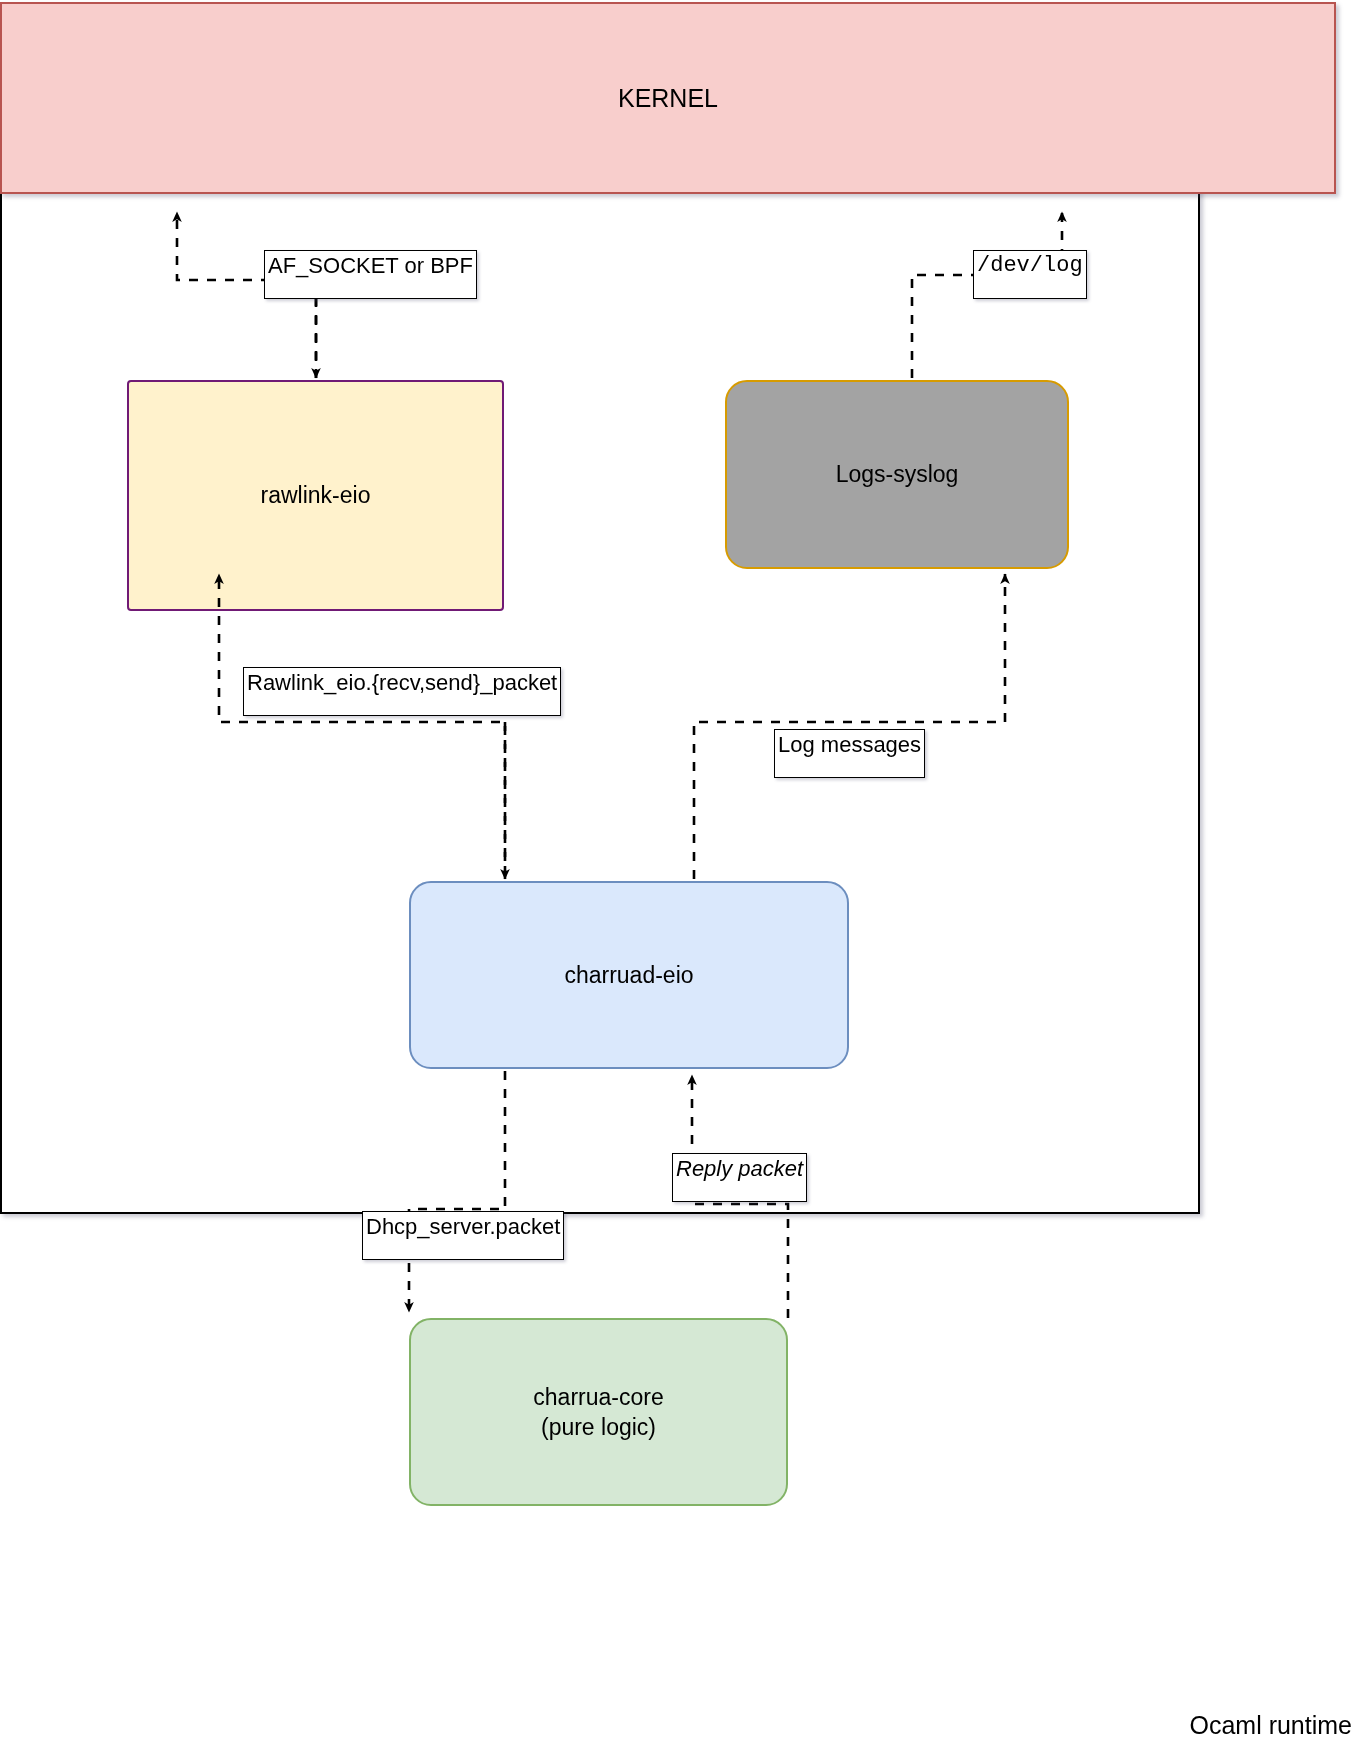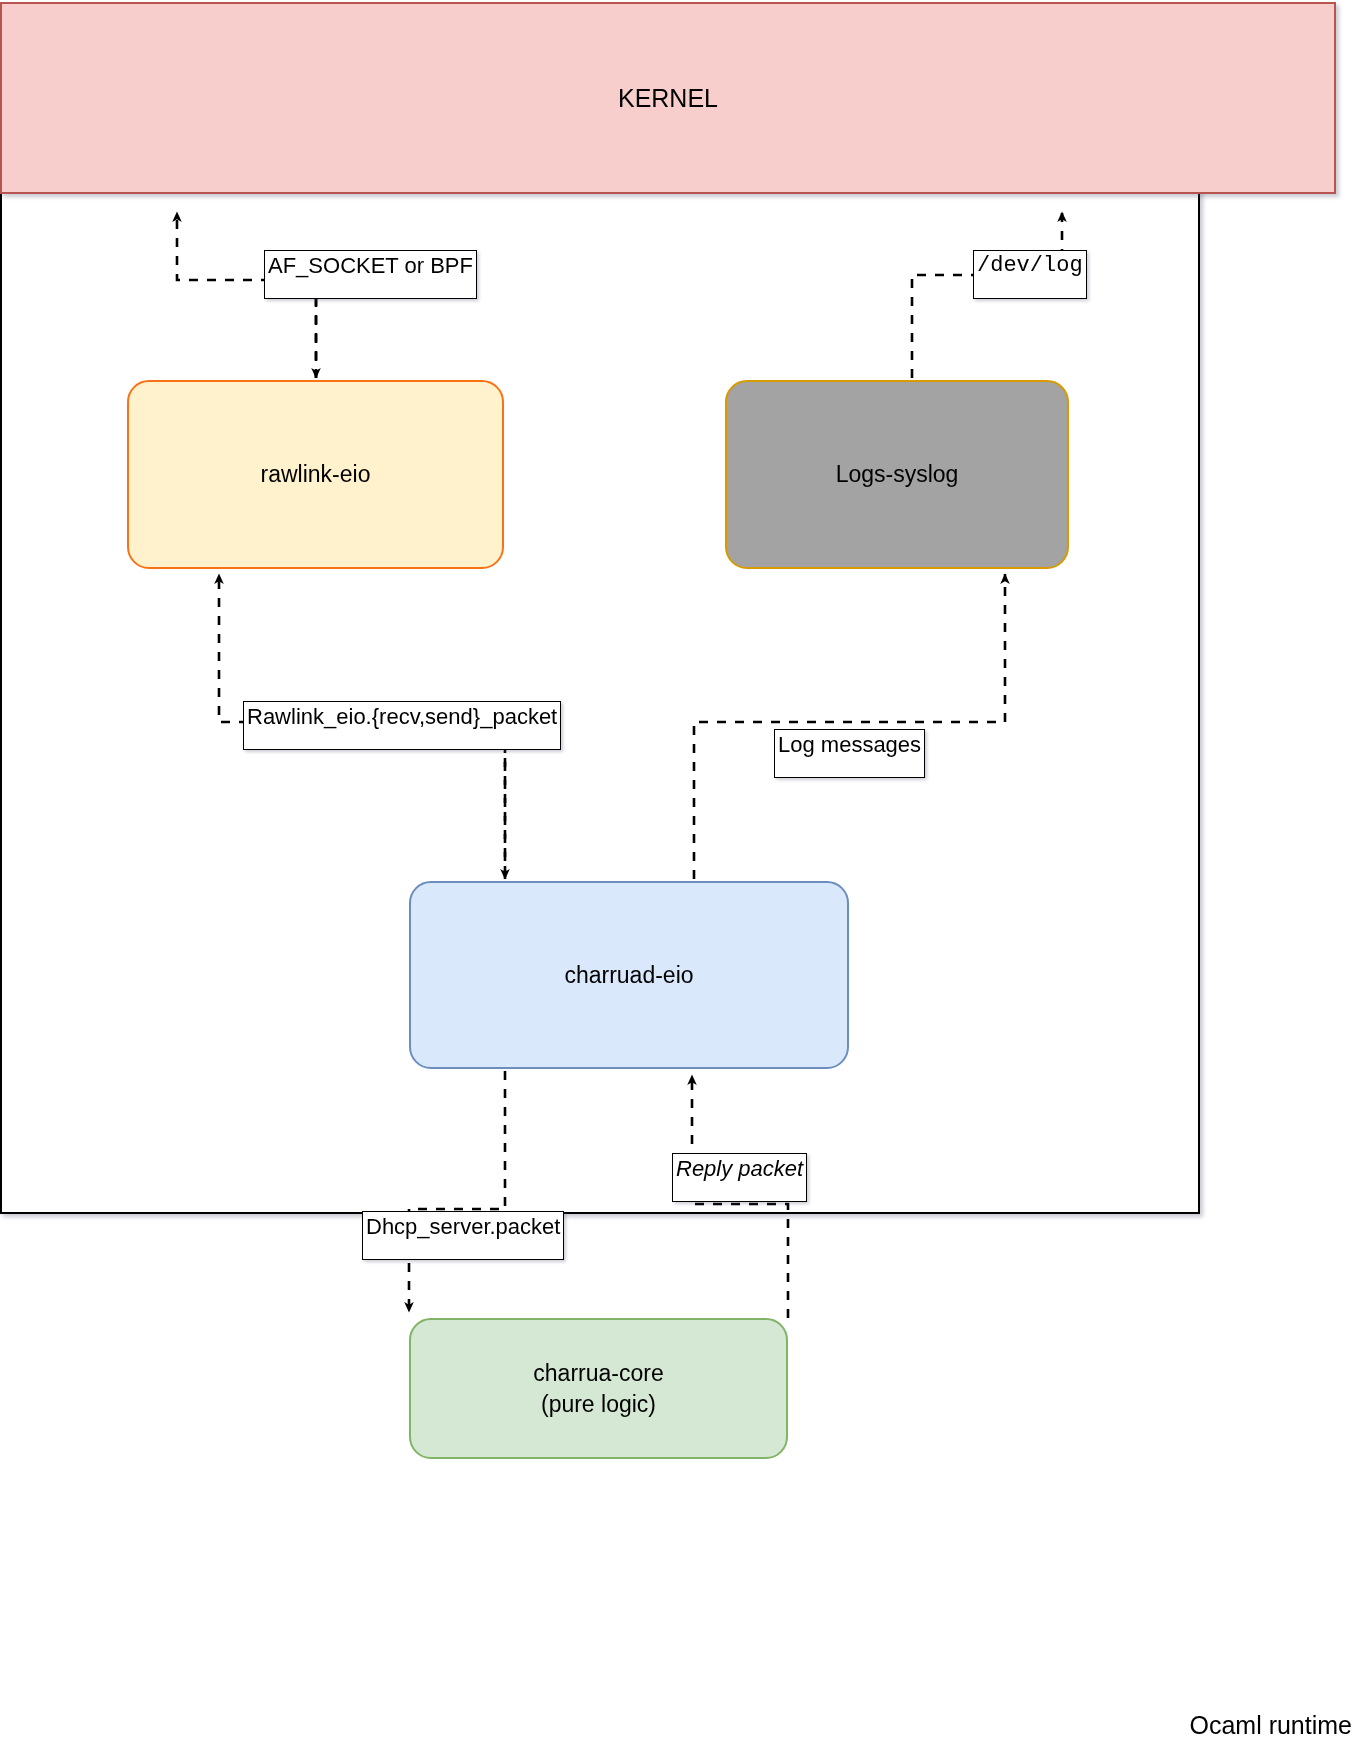--- a/index.html
+++ b/index.html
@@ -54,24 +54,24 @@
     right: 8px;
     bottom: 6px;
     font-size: 25px;
     color: #000000;
     white-space: nowrap;
   }
   #rawlink-box {
     left: 127px;
     top: 380px;
     width: 377px;
-    height: 189px;
+    height: 231px;
     background: #fff2cc;
-    border: 2px solid #f97316;
-    border-radius: 22px;
+    border: 2px solid #701a75;
+    border-radius: 4px;
     font-size: 23px;
   }
   #logs-box {
     left: 725px;
     top: 380px;
     width: 344px;
     height: 189px;
     background: #a3a3a3;
     border: 2.5px solid #d79b00;
     border-radius: 22px;
@@ -84,21 +84,21 @@
     height: 188px;
     background: #dae8fc;
     border: 2px solid #6c8ebf;
     border-radius: 22px;
     font-size: 23px;
   }
   #core-box {
     left: 409px;
     top: 1318px;
     width: 379px;
-    height: 141px;
+    height: 188px;
     background: #d5e8d4;
     border: 2px solid #82b366;
     border-radius: 22px;
     font-size: 23px;
   }
   
   #edges {
     position: absolute;
     left: 0;
     top: 0;
@@ -114,21 +114,21 @@
     border: 1.5px solid #000000;
     color: #000000;
     font-size: 22px;
     line-height: 1.0;
     padding: 4px 3px 21px 3px;
     white-space: nowrap;
     box-shadow: 2px 2px 3px rgba(80,80,110,0.28);
   }
   #lbl-afsocket { left: 264px; top: 250px; }
   #lbl-devlog   { left: 973px; top: 250px; font-family: Liberation Mono, monospace; }
-  #lbl-rawlink  { left: 243px; top: 701px; }
+  #lbl-rawlink  { left: 243px; top: 667px; }
   #lbl-logmsg   { left: 774px; top: 729px; }
   #lbl-dhcp     { left: 362px; top: 1211px; }
   #lbl-reply    { left: 672px; top: 1153px; font-style: italic; }
 </style>
 </head>
 <body>
 
 <div id="canvas">
 
   <div class="node" id="kernel-box">KERNEL</div>

